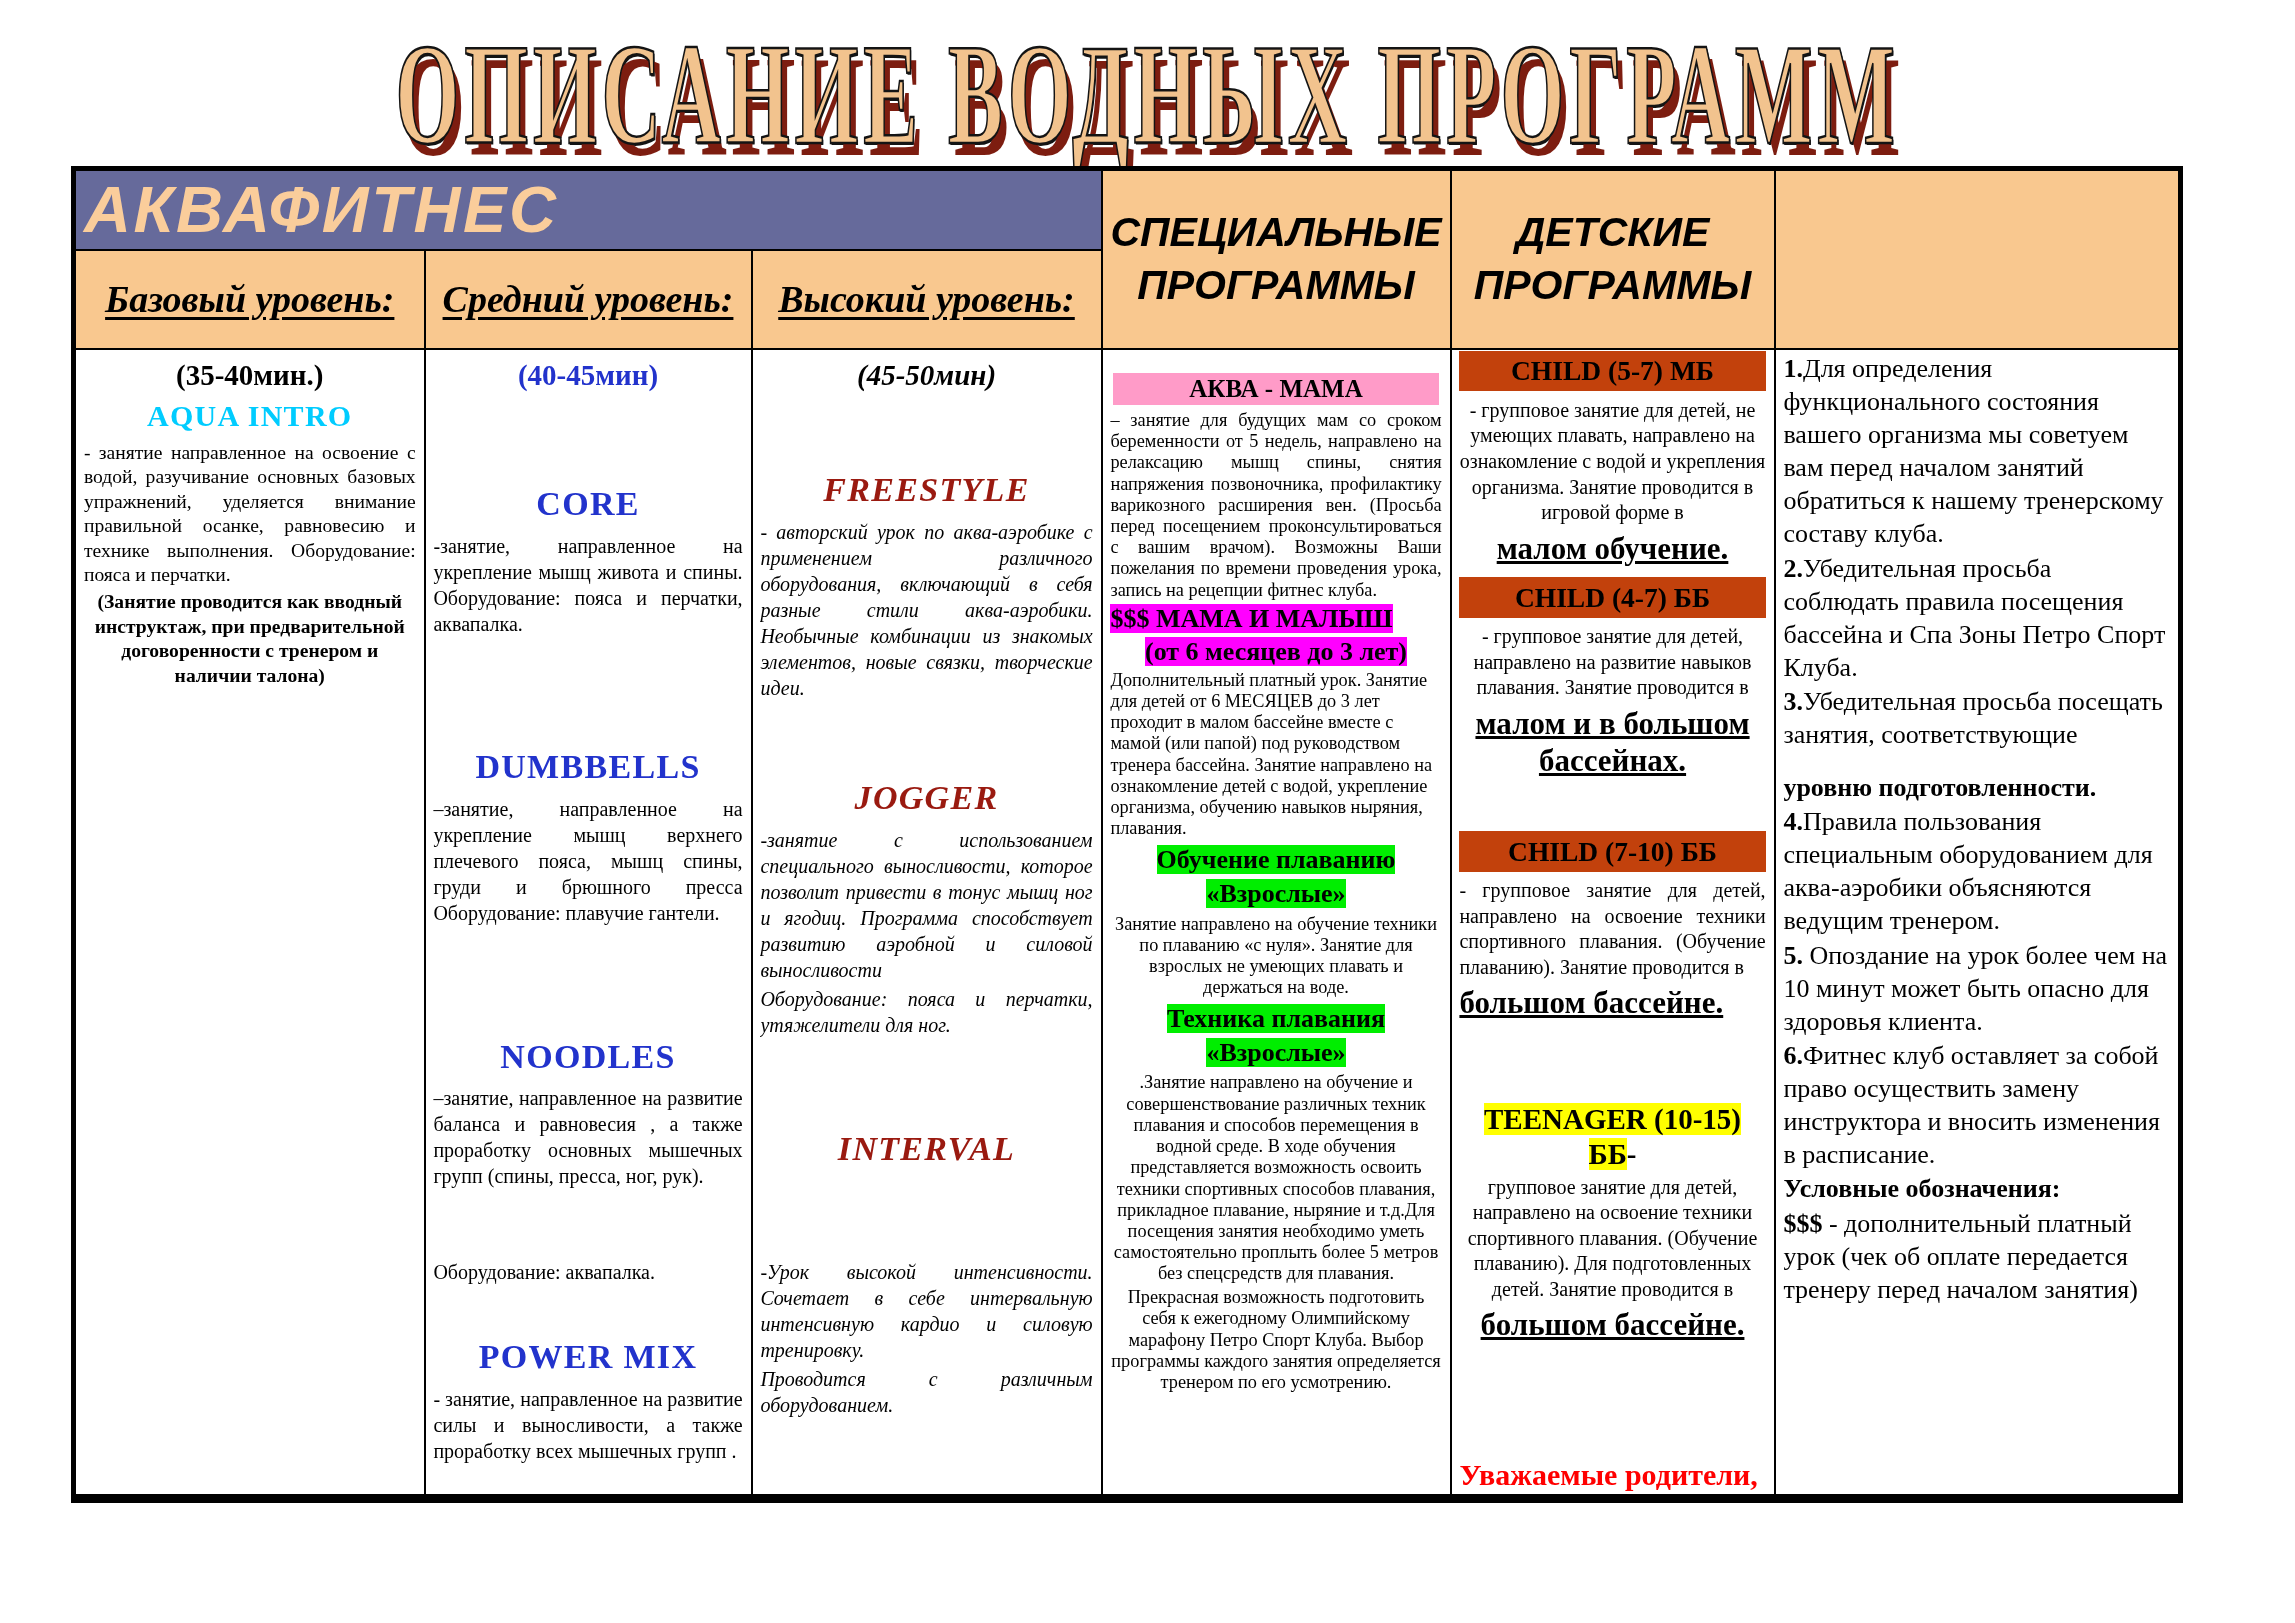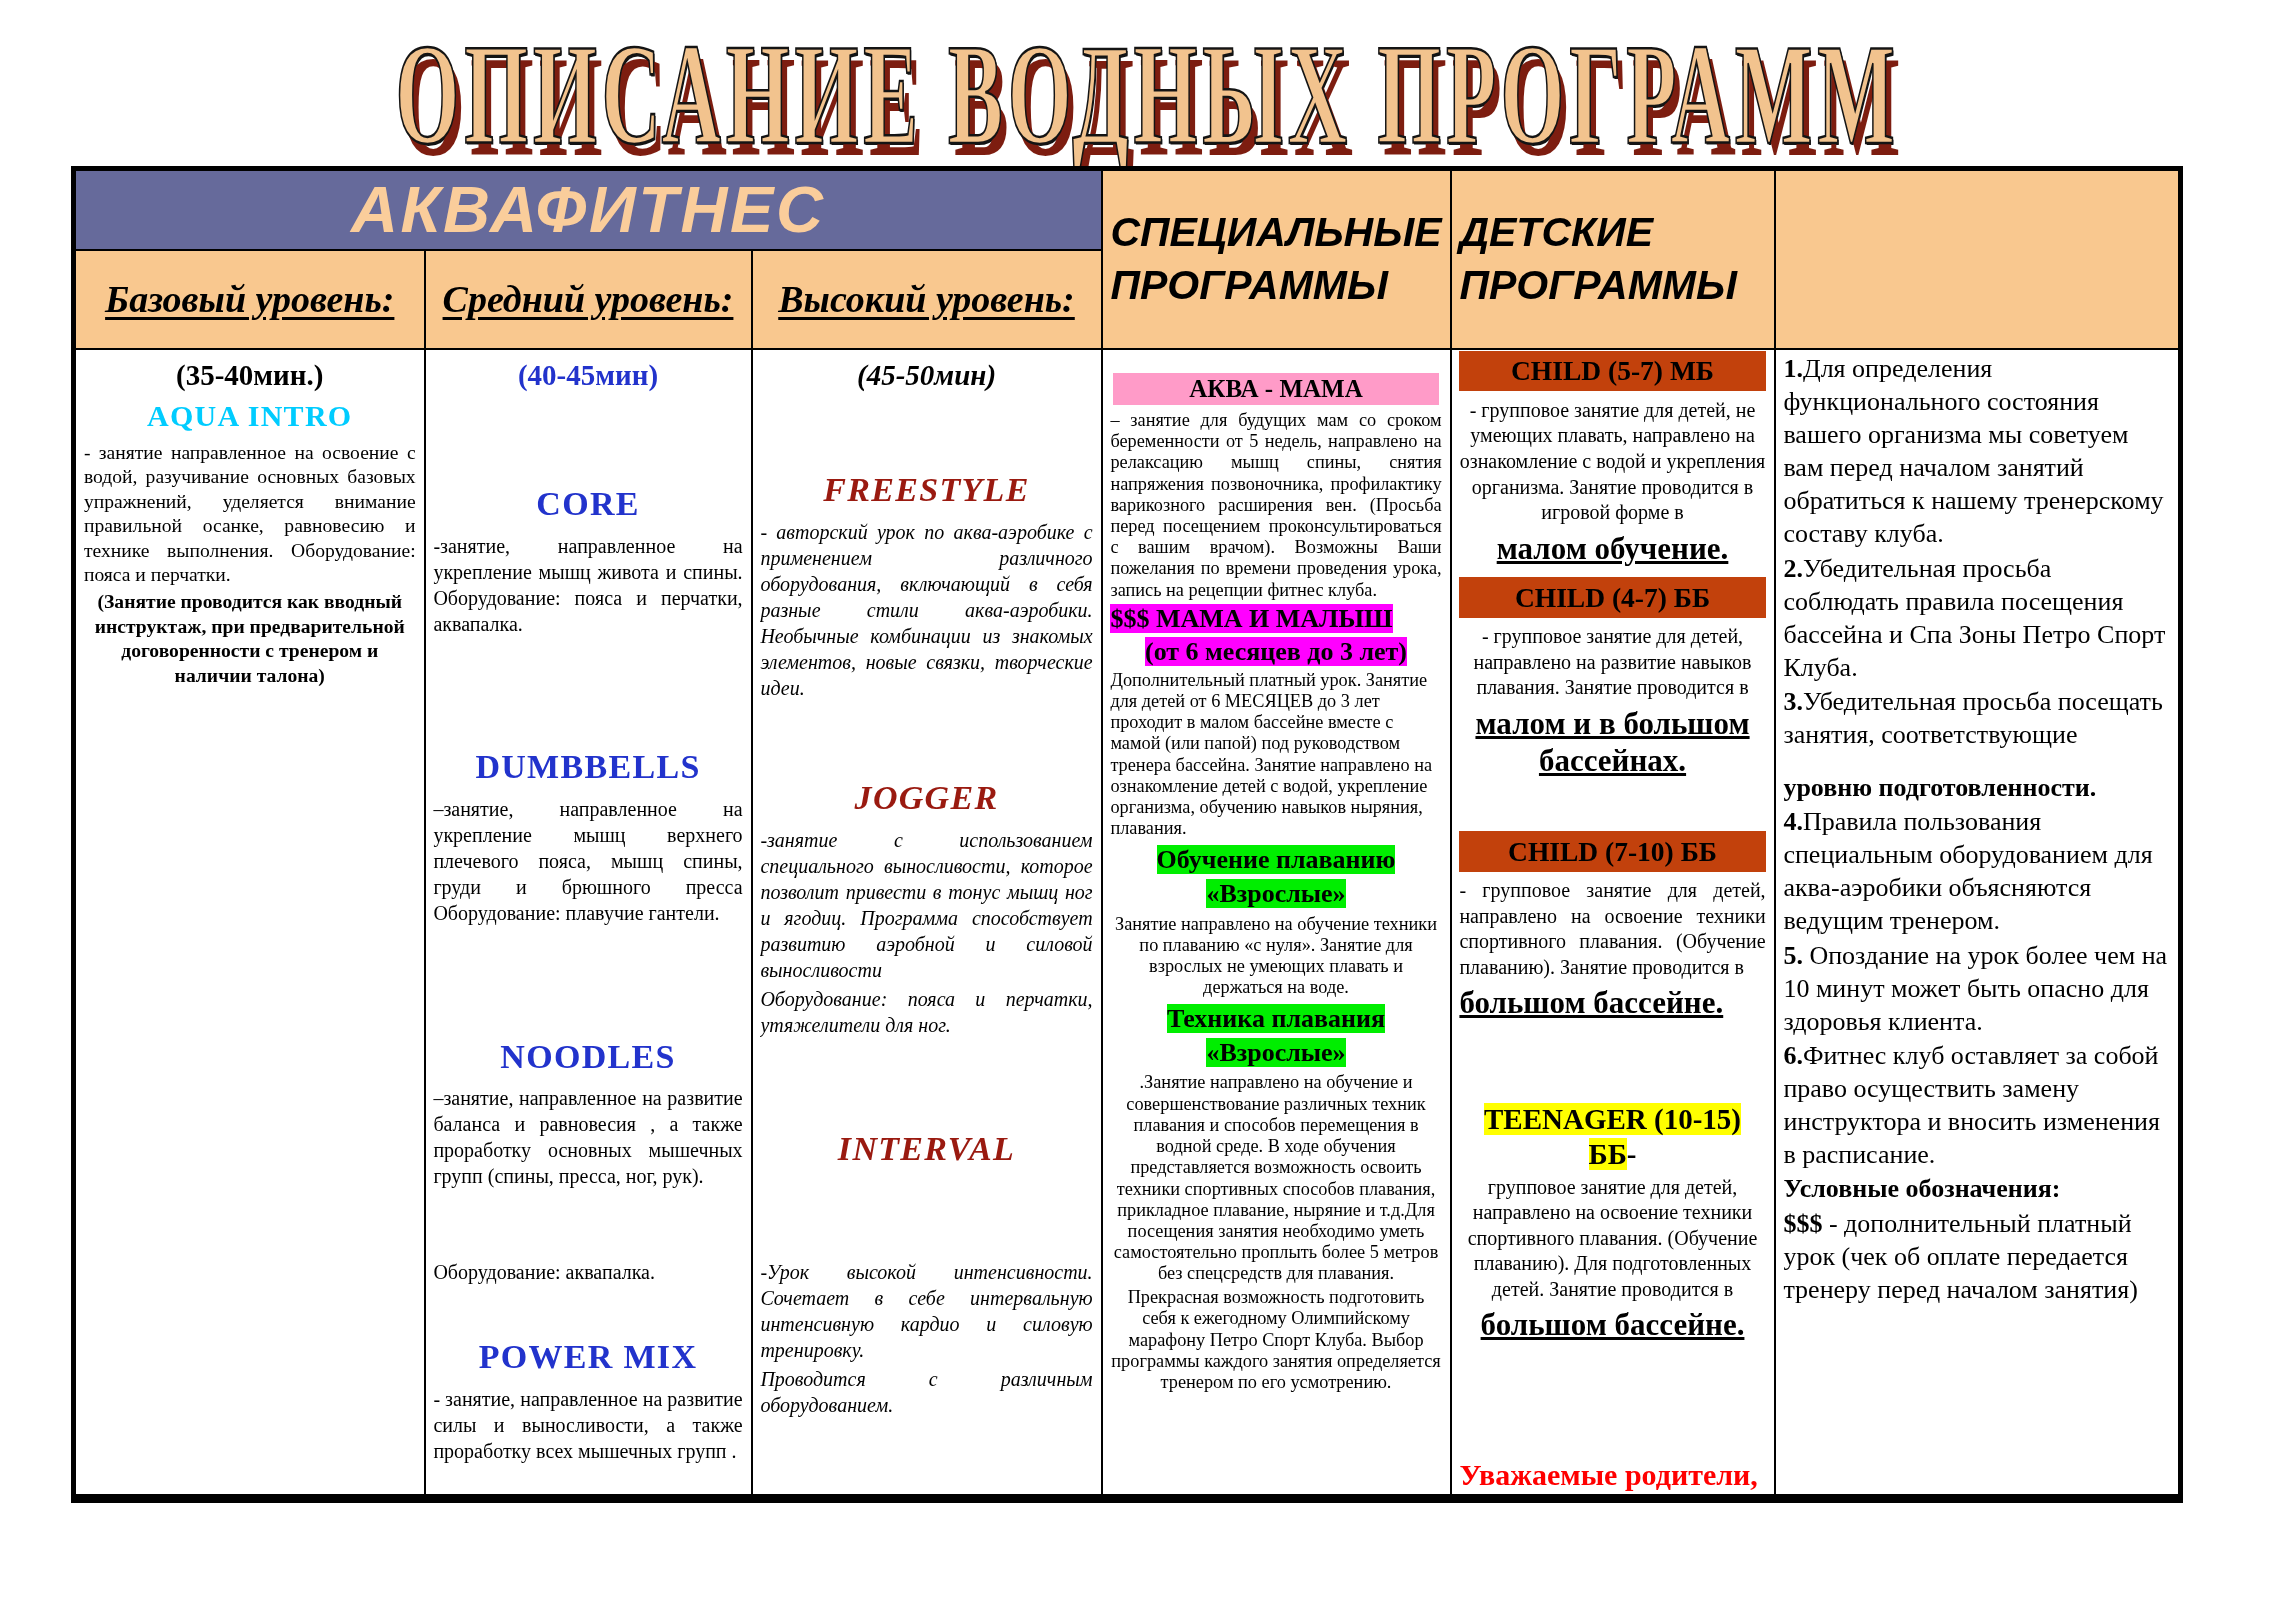--- a/index.html
+++ b/index.html
@@ -31,26 +31,26 @@
     border-collapse:collapse;table-layout:fixed;
     border:5.2px solid #000;border-bottom-width:9.2px;
   }
   td{border:2.6px solid #000;vertical-align:top;padding:1.3px 7.9px;overflow:hidden;}
   tr.hdr1{height:80px;}
   tr.hdr2{height:99px;}
 
   td.aqua-hdr{
     background:#666A9B;color:#FACD9B;
     font-family:"Liberation Sans",sans-serif;font-style:italic;font-weight:bold;
-    font-size:65px;text-align:center;vertical-align:middle;letter-spacing:2.6px;
+    font-size:65px;text-align:left;vertical-align:middle;letter-spacing:2.6px;
   }
   td.prog-hdr{
     background:#F9C88F;
     font-family:"Liberation Sans",sans-serif;font-style:italic;font-weight:bold;
-    font-size:41px;text-align:left;vertical-align:middle;line-height:1.3;
+    font-size:41px;text-align:center;vertical-align:middle;line-height:1.3;
   }
   td.level-hdr{
     background:#F9C88F;
     font-style:italic;font-weight:bold;font-size:38px;
     text-align:center;vertical-align:middle;
   }
   .lvl{text-decoration:underline;text-decoration-thickness:3.3px;text-underline-offset:5.2px;line-height:1.7;}
 
   
   .cellwrap{height:1142px;overflow:hidden;}

